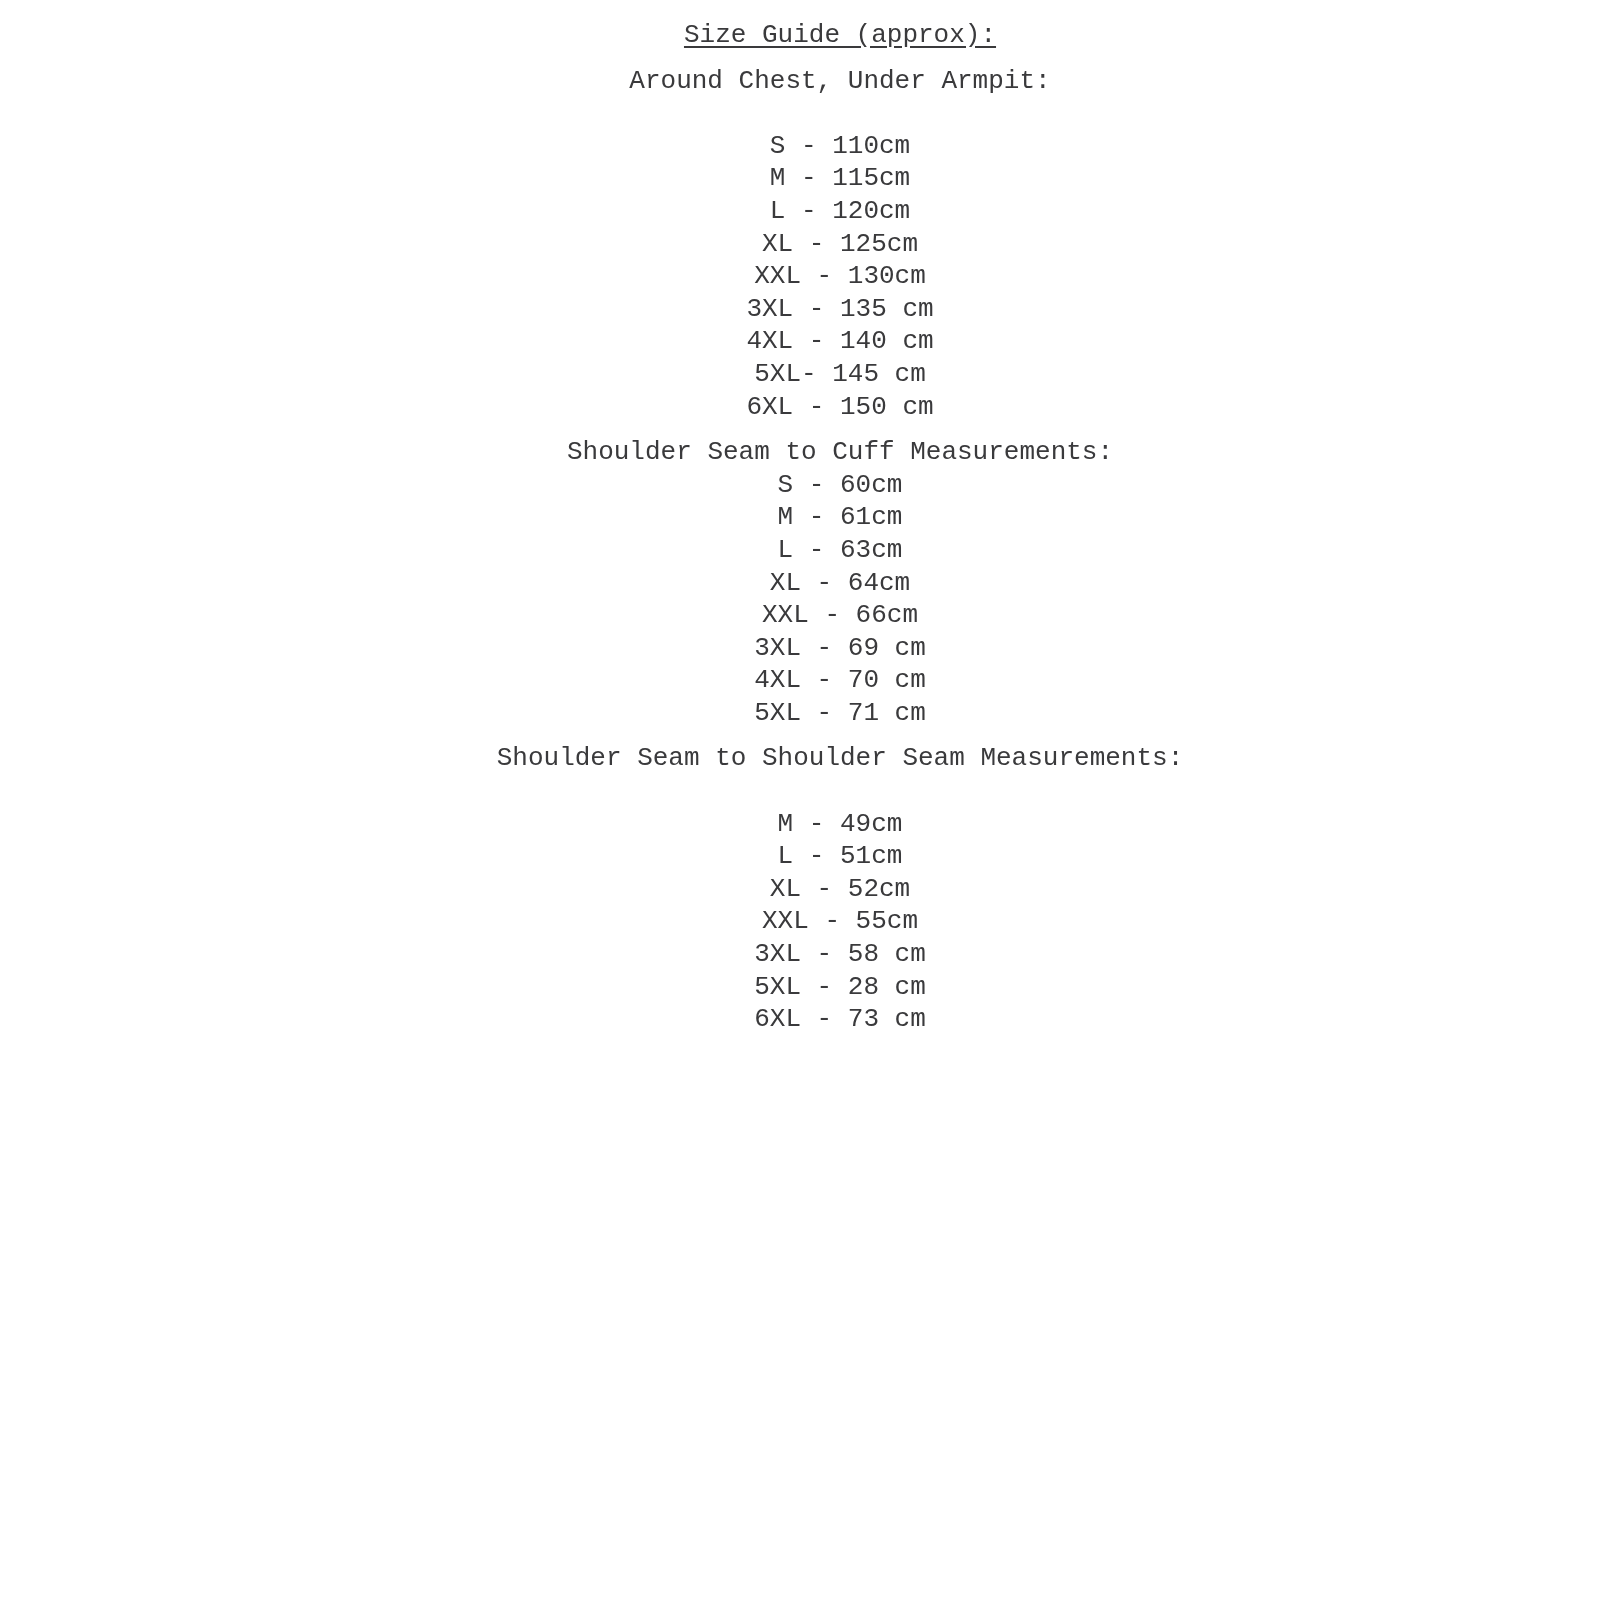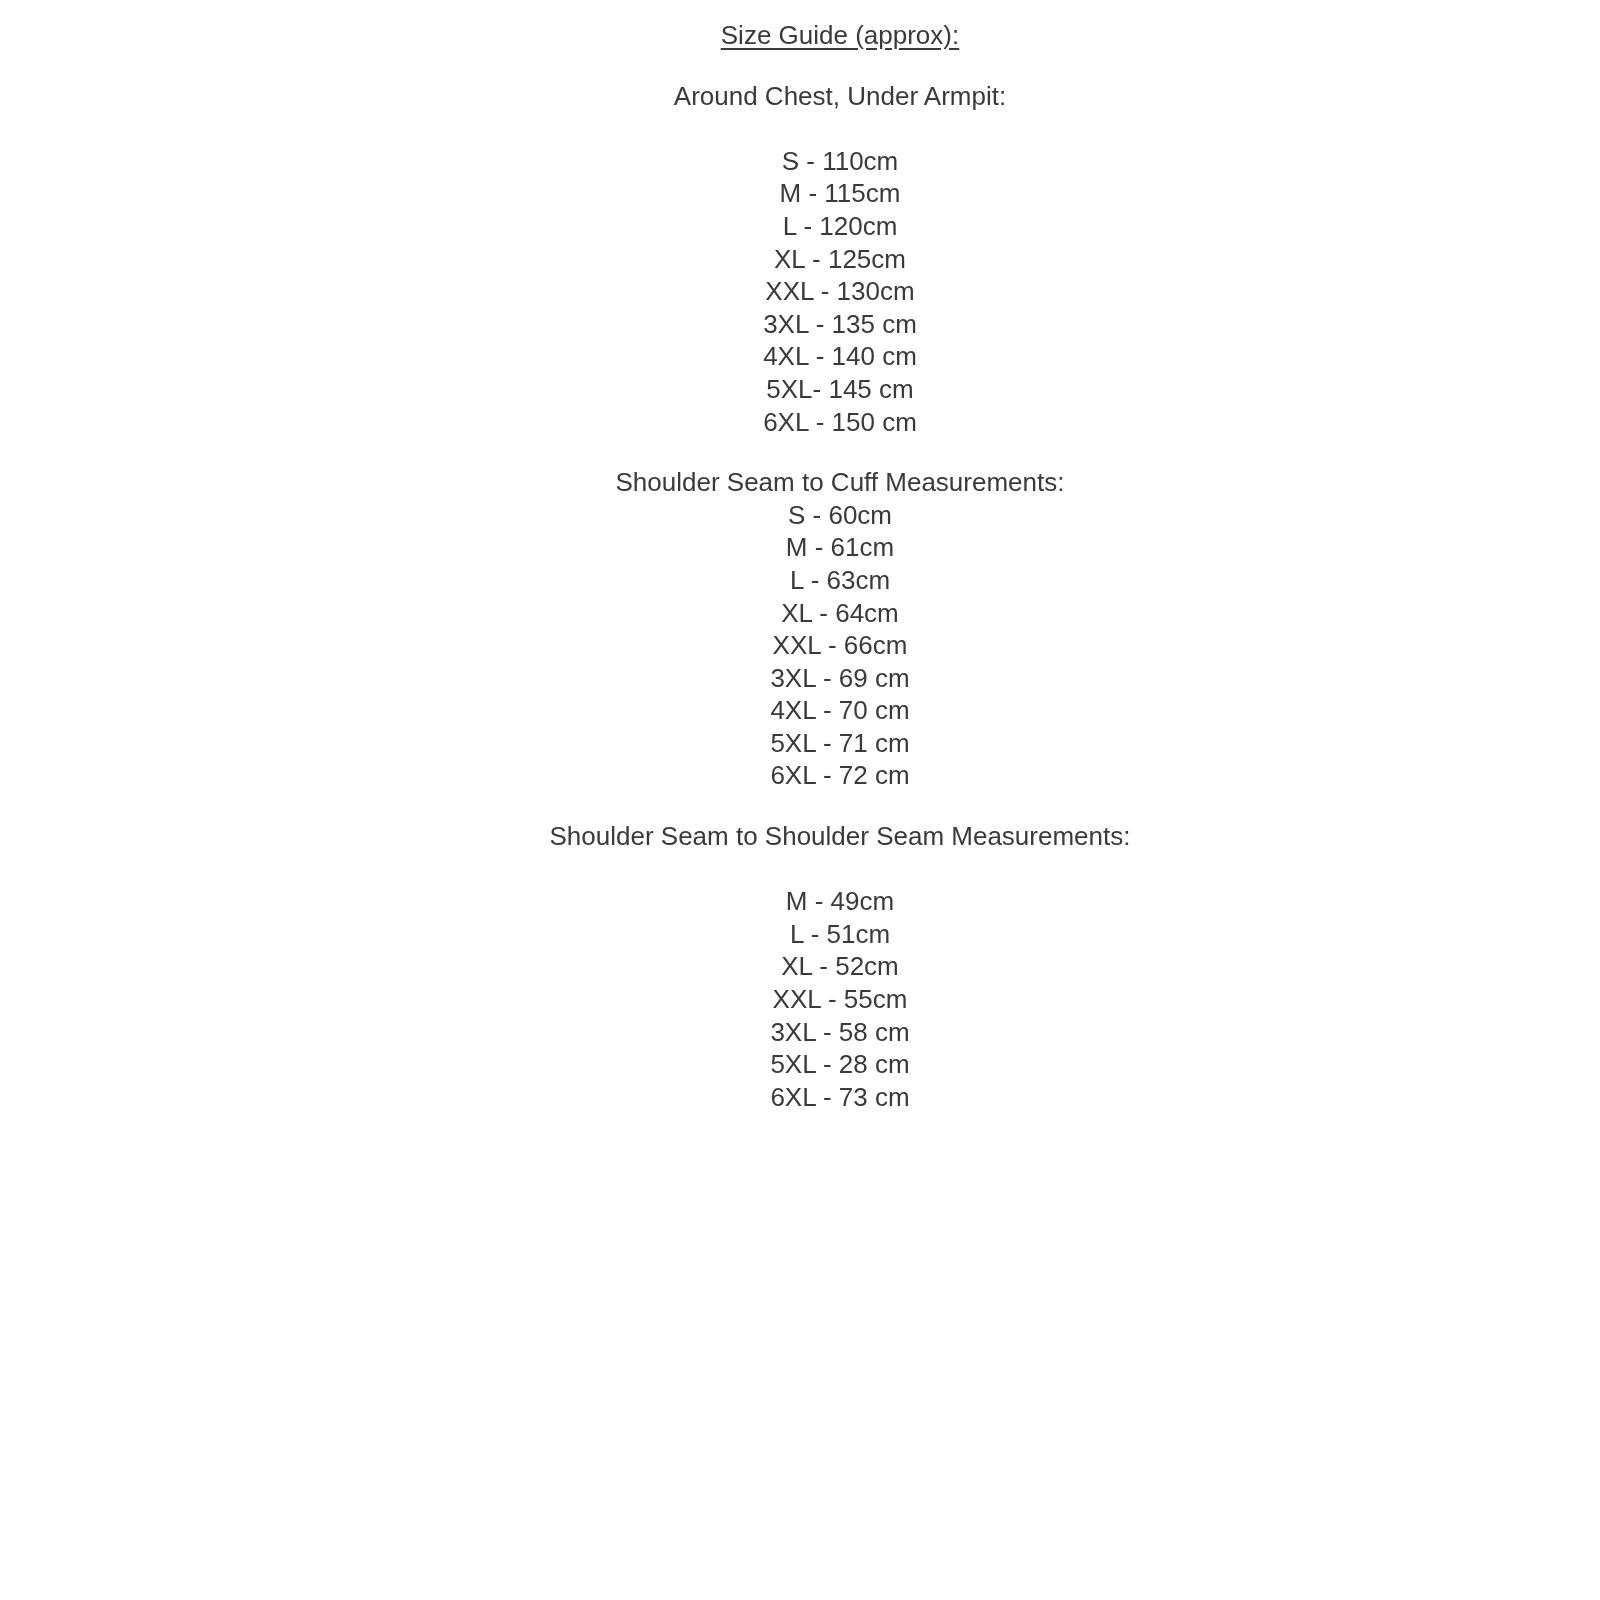--- a/index.html
+++ b/index.html
@@ -8,32 +8,32 @@
     background: #ffffff;
   }
   .page {
     width: 1600px;
     height: 1140px;
     background: #ffffff;
     overflow: hidden;
     box-sizing: border-box;
     
     padding: 19px 0 0 80px;
-    font-family: Liberation Sans, sans-serif;
+    font-family: Liberation Mono, monospace;
     font-size: 26px;
     line-height: 32.6px;
     color: #3a3a3c;
     text-align: center;
   }
   .title {
     text-decoration: underline;
     text-underline-offset: 4px;
   }
   section {
-    margin-top: 28px; 
+    margin-top: 13px; 
   }
   .heading.gap-after {
     margin-bottom: 32.6px; 
   }
 </style>
 </head>
 <body>
 
 <div class="page">
 
@@ -55,21 +55,20 @@
   <section>
     <div class="heading">Shoulder Seam to Cuff Measurements:</div>
     <div class="item">S - 60cm</div>
     <div class="item">M - 61cm</div>
     <div class="item">L - 63cm</div>
     <div class="item">XL - 64cm</div>
     <div class="item">XXL - 66cm</div>
     <div class="item">3XL - 69 cm</div>
     <div class="item">4XL - 70 cm</div>
     <div class="item">5XL - 71 cm</div>
-    <div class="item">6XL - 72 cm</div>
   </section>
 
   <section>
     <div class="heading gap-after">Shoulder Seam to Shoulder Seam Measurements:</div>
     <div class="item">M - 49cm</div>
     <div class="item">L - 51cm</div>
     <div class="item">XL - 52cm</div>
     <div class="item">XXL - 55cm</div>
     <div class="item">3XL - 58 cm</div>
     <div class="item">5XL - 28 cm</div>

